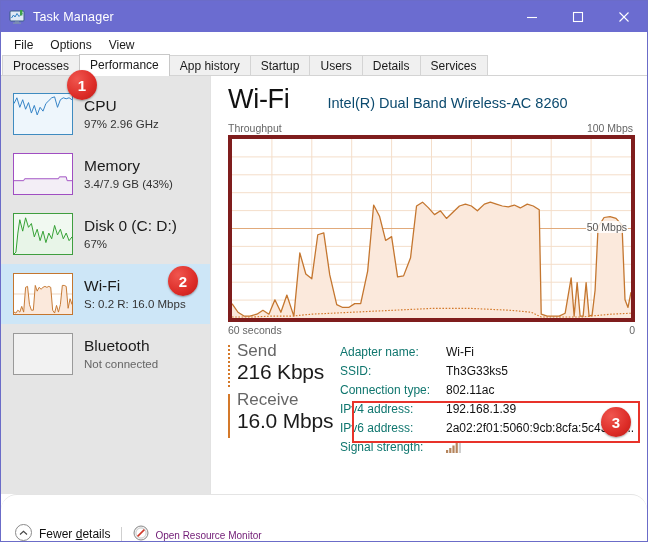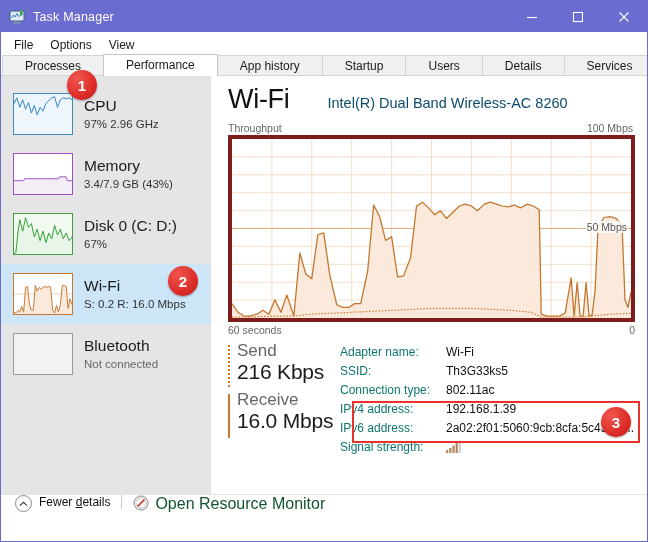--- a/index.html
+++ b/index.html
@@ -63,21 +63,21 @@
     position: absolute; left: 0; top: 53px;
     width: 646px; height: 22px;
     background: #ffffff;
     display: flex; align-items: flex-end;
     padding-left: 1px;
   }
   .tab {
     font-size: 12px; color: #1a1a1a;
     height: 21px;
     line-height: 20px;
-    padding: 0 22px;
+    padding: 0 10px;
     background: #f0f0f0;
     border: 1px solid #d4d4d4;
     border-bottom: none;
     margin-right: -1px;
     white-space: nowrap;
   }
   .tab.active {
     background: #ffffff;
     border-color: #c8c8c8;
     height: 22px;
@@ -220,34 +220,35 @@
     border: 2px solid #e8332a;
     pointer-events: none;
   }
 
   
   .statusbar {
     position: absolute; left: 0; top: 493px;
     width: 646px; height: 47px;
     background: #ffffff;
     border-top: 1px solid #e4e4e4;
-    display: flex; align-items: flex-start;
+    display: flex; align-items: flex-end;
     padding-left: 14px;
+    border-radius: 16px;
   }
   .chev {
     width: 17px; height: 17px; border-radius: 50%;
     border: 1px solid #8a8a8a;
     display: flex; align-items: center; justify-content: center;
     margin-right: 7px;
   }
   .fewer { font-size: 12px; color: #111; }
   .fewer u { text-decoration: underline; }
   .vsep { width: 1px; height: 14px; background: #cfcfcf; margin: 0 11px; }
   .orm-icon { width: 16px; height: 16px; margin-right: 6px; }
-  .orm-link { font-size: 16px; color: #14532d; }
+  .orm-link { font-size: 10px; color: #701a75; }
 
   
   .badge {
     position: absolute;
     width: 30px; height: 30px;
     border-radius: 50%;
     background: radial-gradient(circle at 34% 30%, #f0564f 0%, #dc2b26 62%, #b81c18 100%);
     box-shadow: 0 1px 2px rgba(0,0,0,.35);
     color: #fff;
     font-size: 15px;

